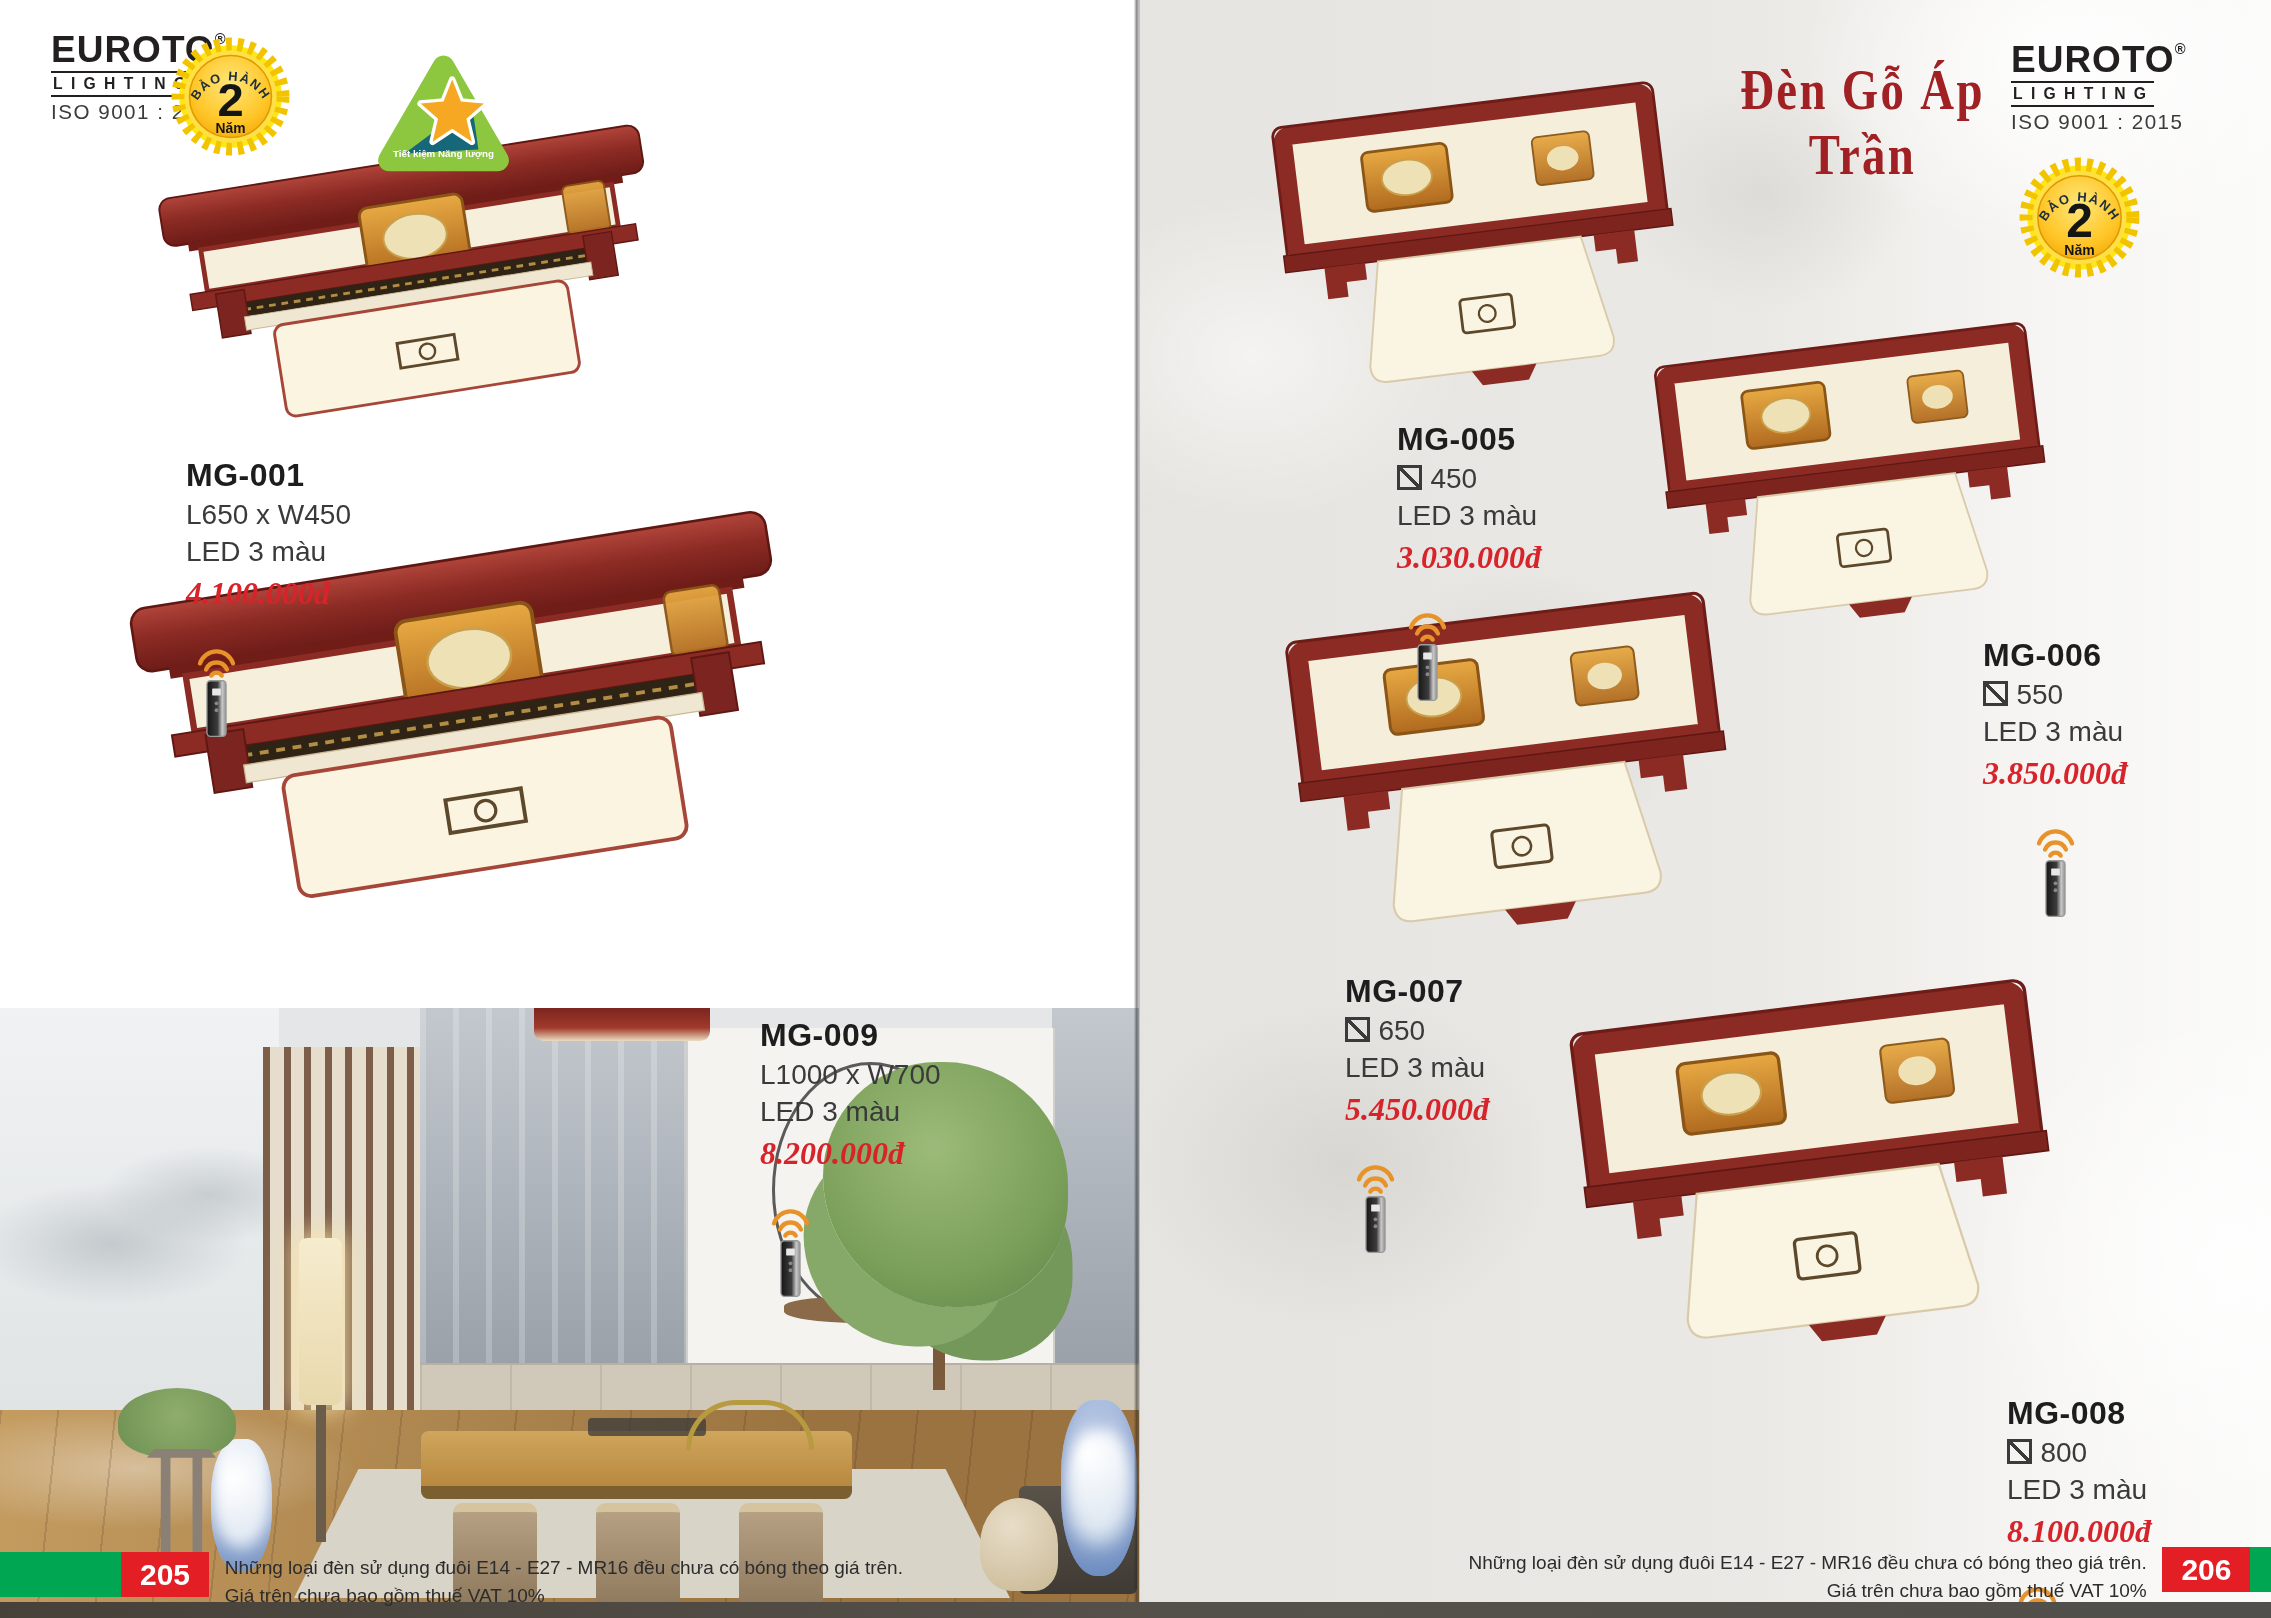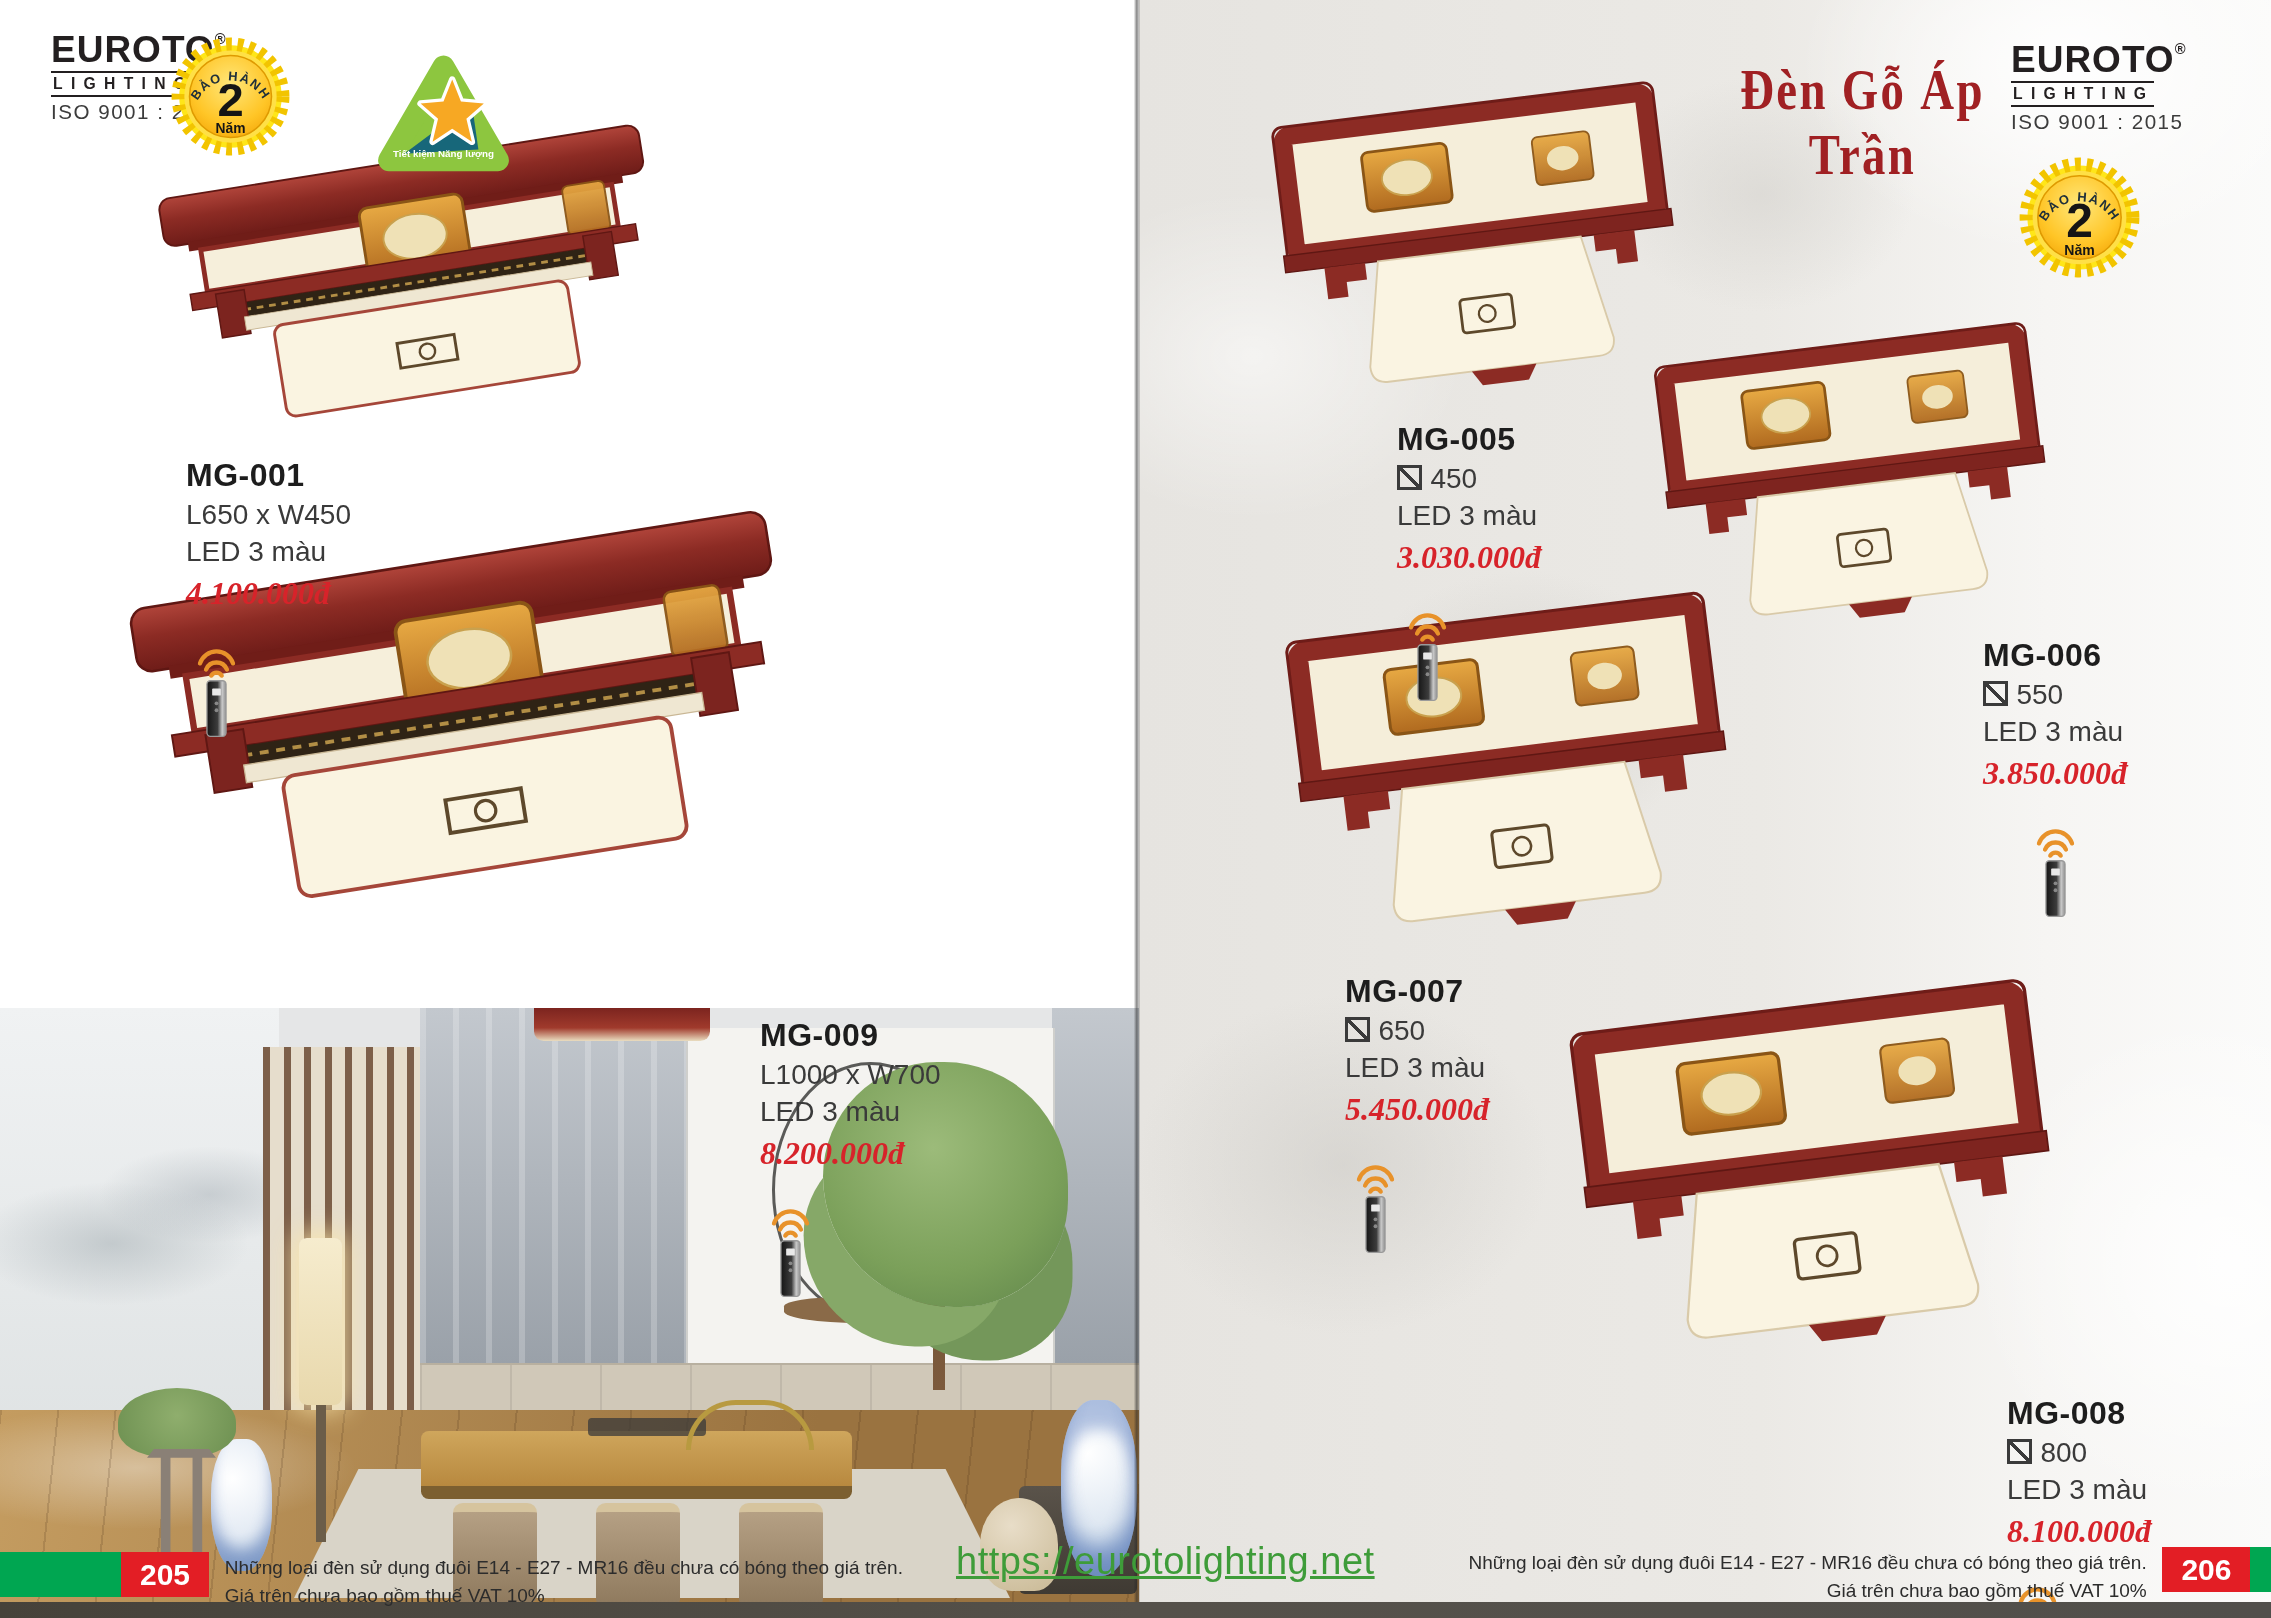--- a/index.html
+++ b/index.html
@@ -339,17 +339,16 @@
 
   <div class="footer-right" data-interactable="false">
     <div class="fnotes right" data-interactable="false">
       <div data-interactable="false">Những loại đèn sử dụng đuôi E14 - E27 - MR16 đều chưa có bóng theo giá trên.</div>
       <div data-interactable="false">Giá trên chưa bao gồm thuế VAT 10%</div>
     </div>
     <div class="pagebadge" data-interactable="false">206</div>
     <div class="greenbar" style="width:21.6px;" data-interactable="false"></div>
   </div>
 
-  <a class="website" href="#" data-interactable="true">https://eurotolighting.net</a>
 
   <div class="bottom-strip" data-interactable="false"></div>
 </div>
 
 
 </body></html>

